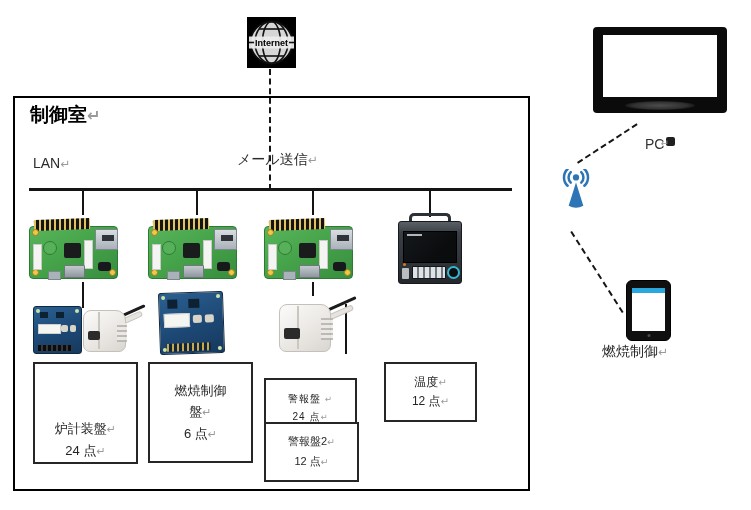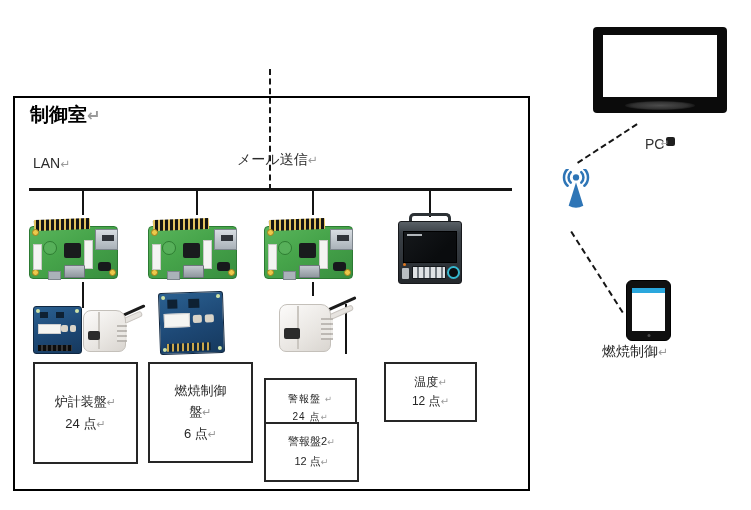--- a/index.html
+++ b/index.html
@@ -87,20 +87,35 @@
   .tab-bar{left:5px;top:7px;right:5px;height:5px;background:#2aa7dd;}
   .tab-home{left:50%;transform:translateX(-50%);bottom:3px;width:3px;height:3px;background:#4a4a4a;border-radius:50%;}
   .tablab{position:absolute;left:602px;top:343px;font-size:14px;color:#262626;}
   .apicon{position:absolute;left:555px;top:169px;width:42px;height:44px;}
 </style>
 </head>
 <body>
 
 <div id="scene">
 
+  <div class="inet">
+    <svg width="49" height="51" viewBox="0 0 49 51">
+      <rect x="0" y="0" width="49" height="51" fill="#000"></rect>
+      <circle cx="24.5" cy="25.5" r="21" fill="#d6d6d6" stroke="#0a0a0a" stroke-width="2"></circle>
+      <ellipse cx="24.5" cy="25.5" rx="9" ry="21" fill="none" stroke="#111" stroke-width="1.6"></ellipse>
+      <ellipse cx="24.5" cy="25.5" rx="16.5" ry="21" fill="none" stroke="#111" stroke-width="1.6"></ellipse>
+      <line x1="12" y1="12" x2="37" y2="12" stroke="#111" stroke-width="1.6"></line>
+      <line x1="4" y1="25.5" x2="45" y2="25.5" stroke="#111" stroke-width="1.6"></line>
+      <line x1="12" y1="39" x2="37" y2="39" stroke="#111" stroke-width="1.6"></line>
+      <rect x="2" y="19.5" width="45" height="12" fill="#ededed" opacity="0.93"></rect>
+      <line x1="2" y1="25.5" x2="7" y2="25.5" stroke="#111" stroke-width="1.6"></line>
+      <line x1="42" y1="25.5" x2="47" y2="25.5" stroke="#111" stroke-width="1.6"></line>
+      <text x="24.5" y="29" text-anchor="middle" font-size="9" font-weight="bold" fill="#000">Internet</text>
+    </svg>
+  </div>
 
   <div class="vdash" style="left:269px;top:69px;height:121px;"></div>
 
   <div class="room"></div>
   <div class="room-title"><span>制御室</span><span class="ret">↵</span></div>
   <div class="mail"><span>メール送信</span><span class="ret">↵</span></div>
   <div class="lanlab"><span>LAN</span><span class="ret">↵</span></div>
 
   <div class="hline" style="left:29px;top:188px;width:483px;"></div>
   <div class="vline" style="left:82px;top:190px;height:25px;"></div>
@@ -208,21 +223,21 @@
     <div class="rec-handle"></div>
     <div class="rec-body"></div>
     <div class="rec-screen"></div>
     <div class="rec-brand"></div>
     <div class="rec-btn"></div>
       <div class="rec-dot"></div>
     <div class="rec-keys"></div>
       <div class="rec-knob"></div>
   </div>
 
-  <div class="panel p-large" style="left:33px;top:362px;width:101px;height:98px;">
+  <div class="panel p-large" style="left:33px;top:362px;width:101px;height:98px;justify-content:flex-end;">
     <div><span>炉計装盤</span><span class="ret">↵</span></div>
     <div><span>24 点</span><span class="ret">↵</span></div>
   </div>
   <div class="panel p-large" style="left:148px;top:362px;width:101px;height:97px;">
     <div><span>燃焼制御</span></div>
     <div><span>盤</span><span class="ret">↵</span></div>
     <div><span>6 点</span><span class="ret">↵</span></div>
   </div>
   <div class="panel p-small" style="left:264px;top:378px;width:89px;height:56px;">
     <div><span>警報盤</span> <span class="ret">↵</span></div>

